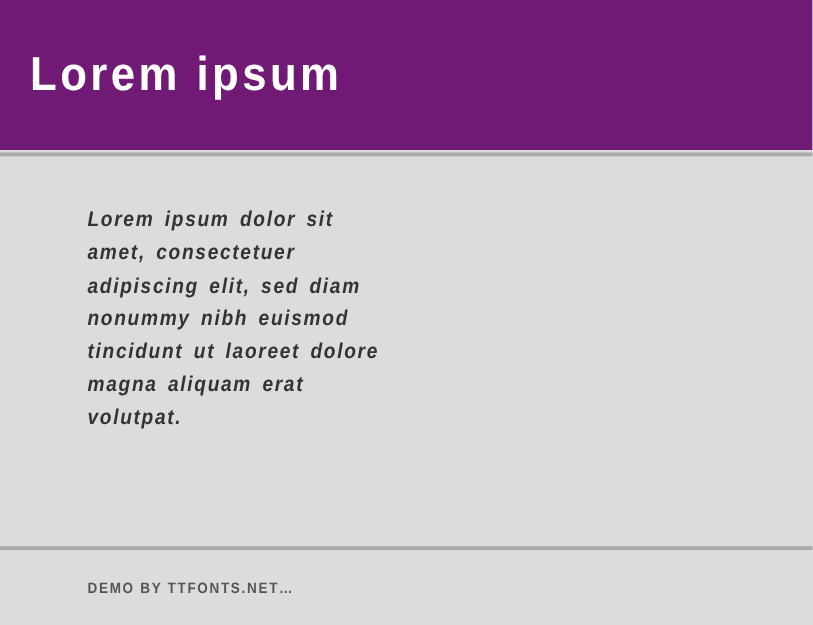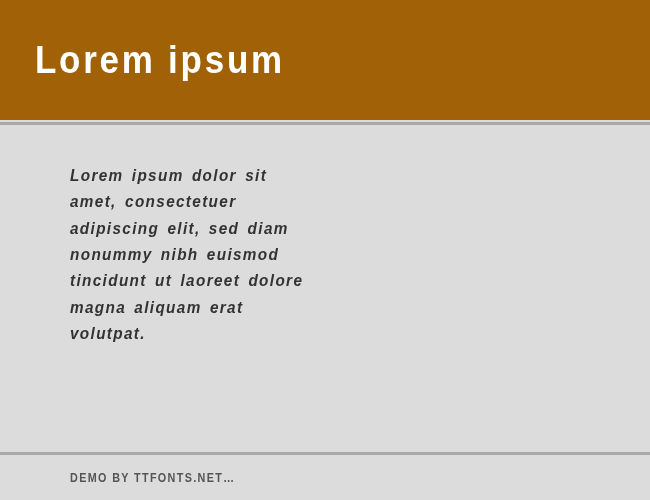--- a/index.html
+++ b/index.html
@@ -8,25 +8,25 @@
       box-sizing: border-box;
     }
     body {
       width: 650px;
       height: 500px;
       font-family: Arial, Helvetica, sans-serif;
       background: #dcdcdc;
       overflow: hidden;
     }
     .header {
-      background: #a16207;
+      background: #701a75;
       height: 120px;
       display: flex;
       align-items: center;
-      padding-left: 35px;
+      padding-left: 24px;
     }
     .header h1 {
       color: #ffffff;
       font-size: 38px;
       font-weight: bold;
       letter-spacing: 3px;
       font-stretch: condensed;
       transform: scaleX(0.92);
       transform-origin: left;
     }
@@ -49,21 +49,21 @@
       word-spacing: 3px;
       font-stretch: condensed;
       transform: scaleX(0.9);
       transform-origin: left;
     }
     .footer {
       position: absolute;
       bottom: 0;
       left: 0;
       right: 0;
-      height: 48px;
+      height: 63px;
       border-top: 3px solid #a9a9a9;
       display: flex;
       align-items: center;
       padding-left: 70px;
     }
     .footer span {
       color: #555555;
       font-size: 12px;
       font-weight: bold;
       letter-spacing: 1.5px;

